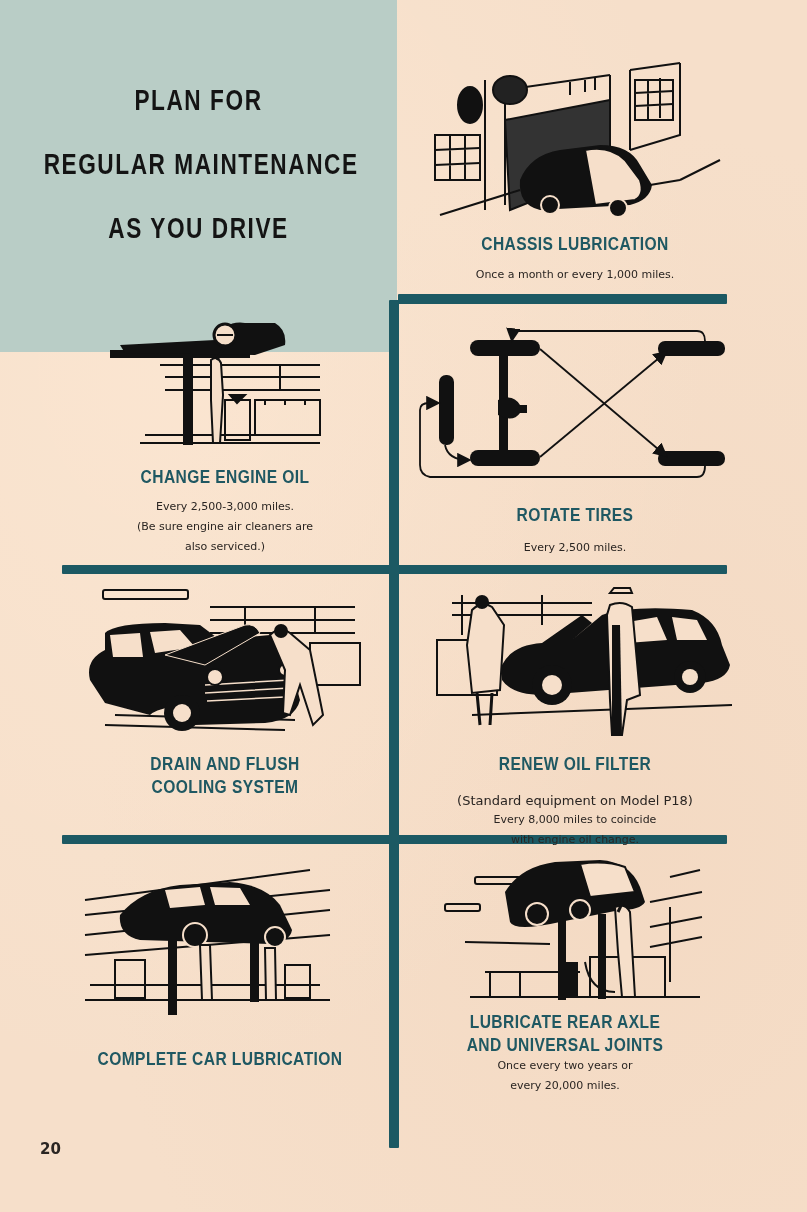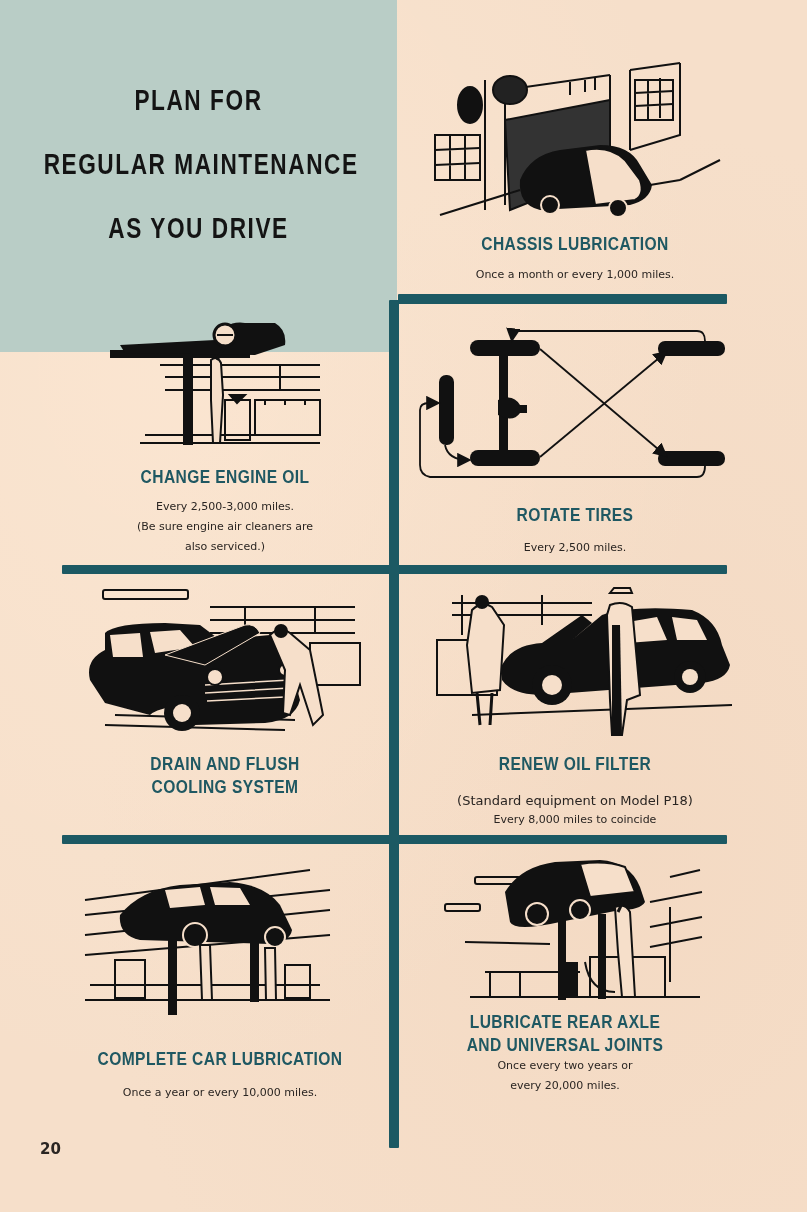--- a/index.html
+++ b/index.html
@@ -207,20 +207,21 @@
   <path d="M45 108 L48 140 M60 108 L58 140" stroke="#111" stroke-width="3"></path>
 
   <path d="M178 20 Q190 15 200 22 L208 110 L195 115 L190 150 L180 150 L178 115 L175 30 Z" fill="#f6dfca" stroke="#111" stroke-width="2"></path>
   <path d="M180 40 L188 40 L190 150 L180 150 Z" fill="#111"></path>
   <path d="M178 8 L200 8 L198 3 L182 3 Z" fill="#f6dfca" stroke="#111" stroke-width="2"></path>
 </svg>
 <div class="panel" style="left:400px;top:752px;width:350px;">
   <div class="heading">RENEW OIL FILTER</div>
   <div class="desc note" style="margin-top:16px;">(Standard equipment on Model P18)</div>
   <div class="desc">Every 8,000 miles to coincide</div>
+  <div class="desc">with engine oil change.</div>
 </div>
 
 <svg class="illus" style="left:80px;top:860px" width="260" height="155" viewBox="0 0 260 155">
   <g stroke="#111" stroke-width="2" fill="none">
     <path d="M5 40 L230 10 M5 55 L250 30 M5 75 L250 50 M5 95 L250 75"></path>
     <path d="M5 140 L250 140 M10 125 L240 125"></path>
     <rect x="35" y="100" width="30" height="38"></rect>
     <rect x="205" y="105" width="25" height="33"></rect>
   </g>
 
@@ -230,21 +231,20 @@
   <circle cx="195" cy="77" r="10" fill="#111" stroke="#f6dfca" stroke-width="2"></circle>
 
   <rect x="88" y="80" width="9" height="75" fill="#111"></rect>
   <rect x="170" y="82" width="9" height="60" fill="#111"></rect>
 
   <path d="M120 85 L130 85 L132 140 L122 140 Z" fill="#f6dfca" stroke="#111" stroke-width="2"></path>
   <path d="M185 88 L195 88 L196 140 L186 140 Z" fill="#f6dfca" stroke="#111" stroke-width="2"></path>
 </svg>
 <div class="panel" style="left:45px;top:1047px;width:350px;">
   <div class="heading">COMPLETE CAR LUBRICATION</div>
-  <div class="desc" style="margin-top:13px;">Once a year or every 10,000 miles.</div>
 </div>
 
 <svg class="illus" style="left:440px;top:852px" width="270" height="150" viewBox="0 0 270 150">
   <g stroke="#111" stroke-width="2" fill="none">
     <rect x="35" y="25" width="45" height="7" rx="2"></rect>
     <rect x="5" y="52" width="35" height="7" rx="2"></rect>
     <path d="M230 25 L260 18 M210 50 L262 40 M210 75 L262 65 M210 95 L262 85 M230 55 L230 130"></path>
     <path d="M25 90 L110 92 M45 120 L140 120 M30 145 L260 145 M50 120 L50 145 M80 120 L80 145"></path>
     <rect x="150" y="105" width="75" height="40"></rect>
     <path d="M145 110 Q150 140 175 140"></path>

